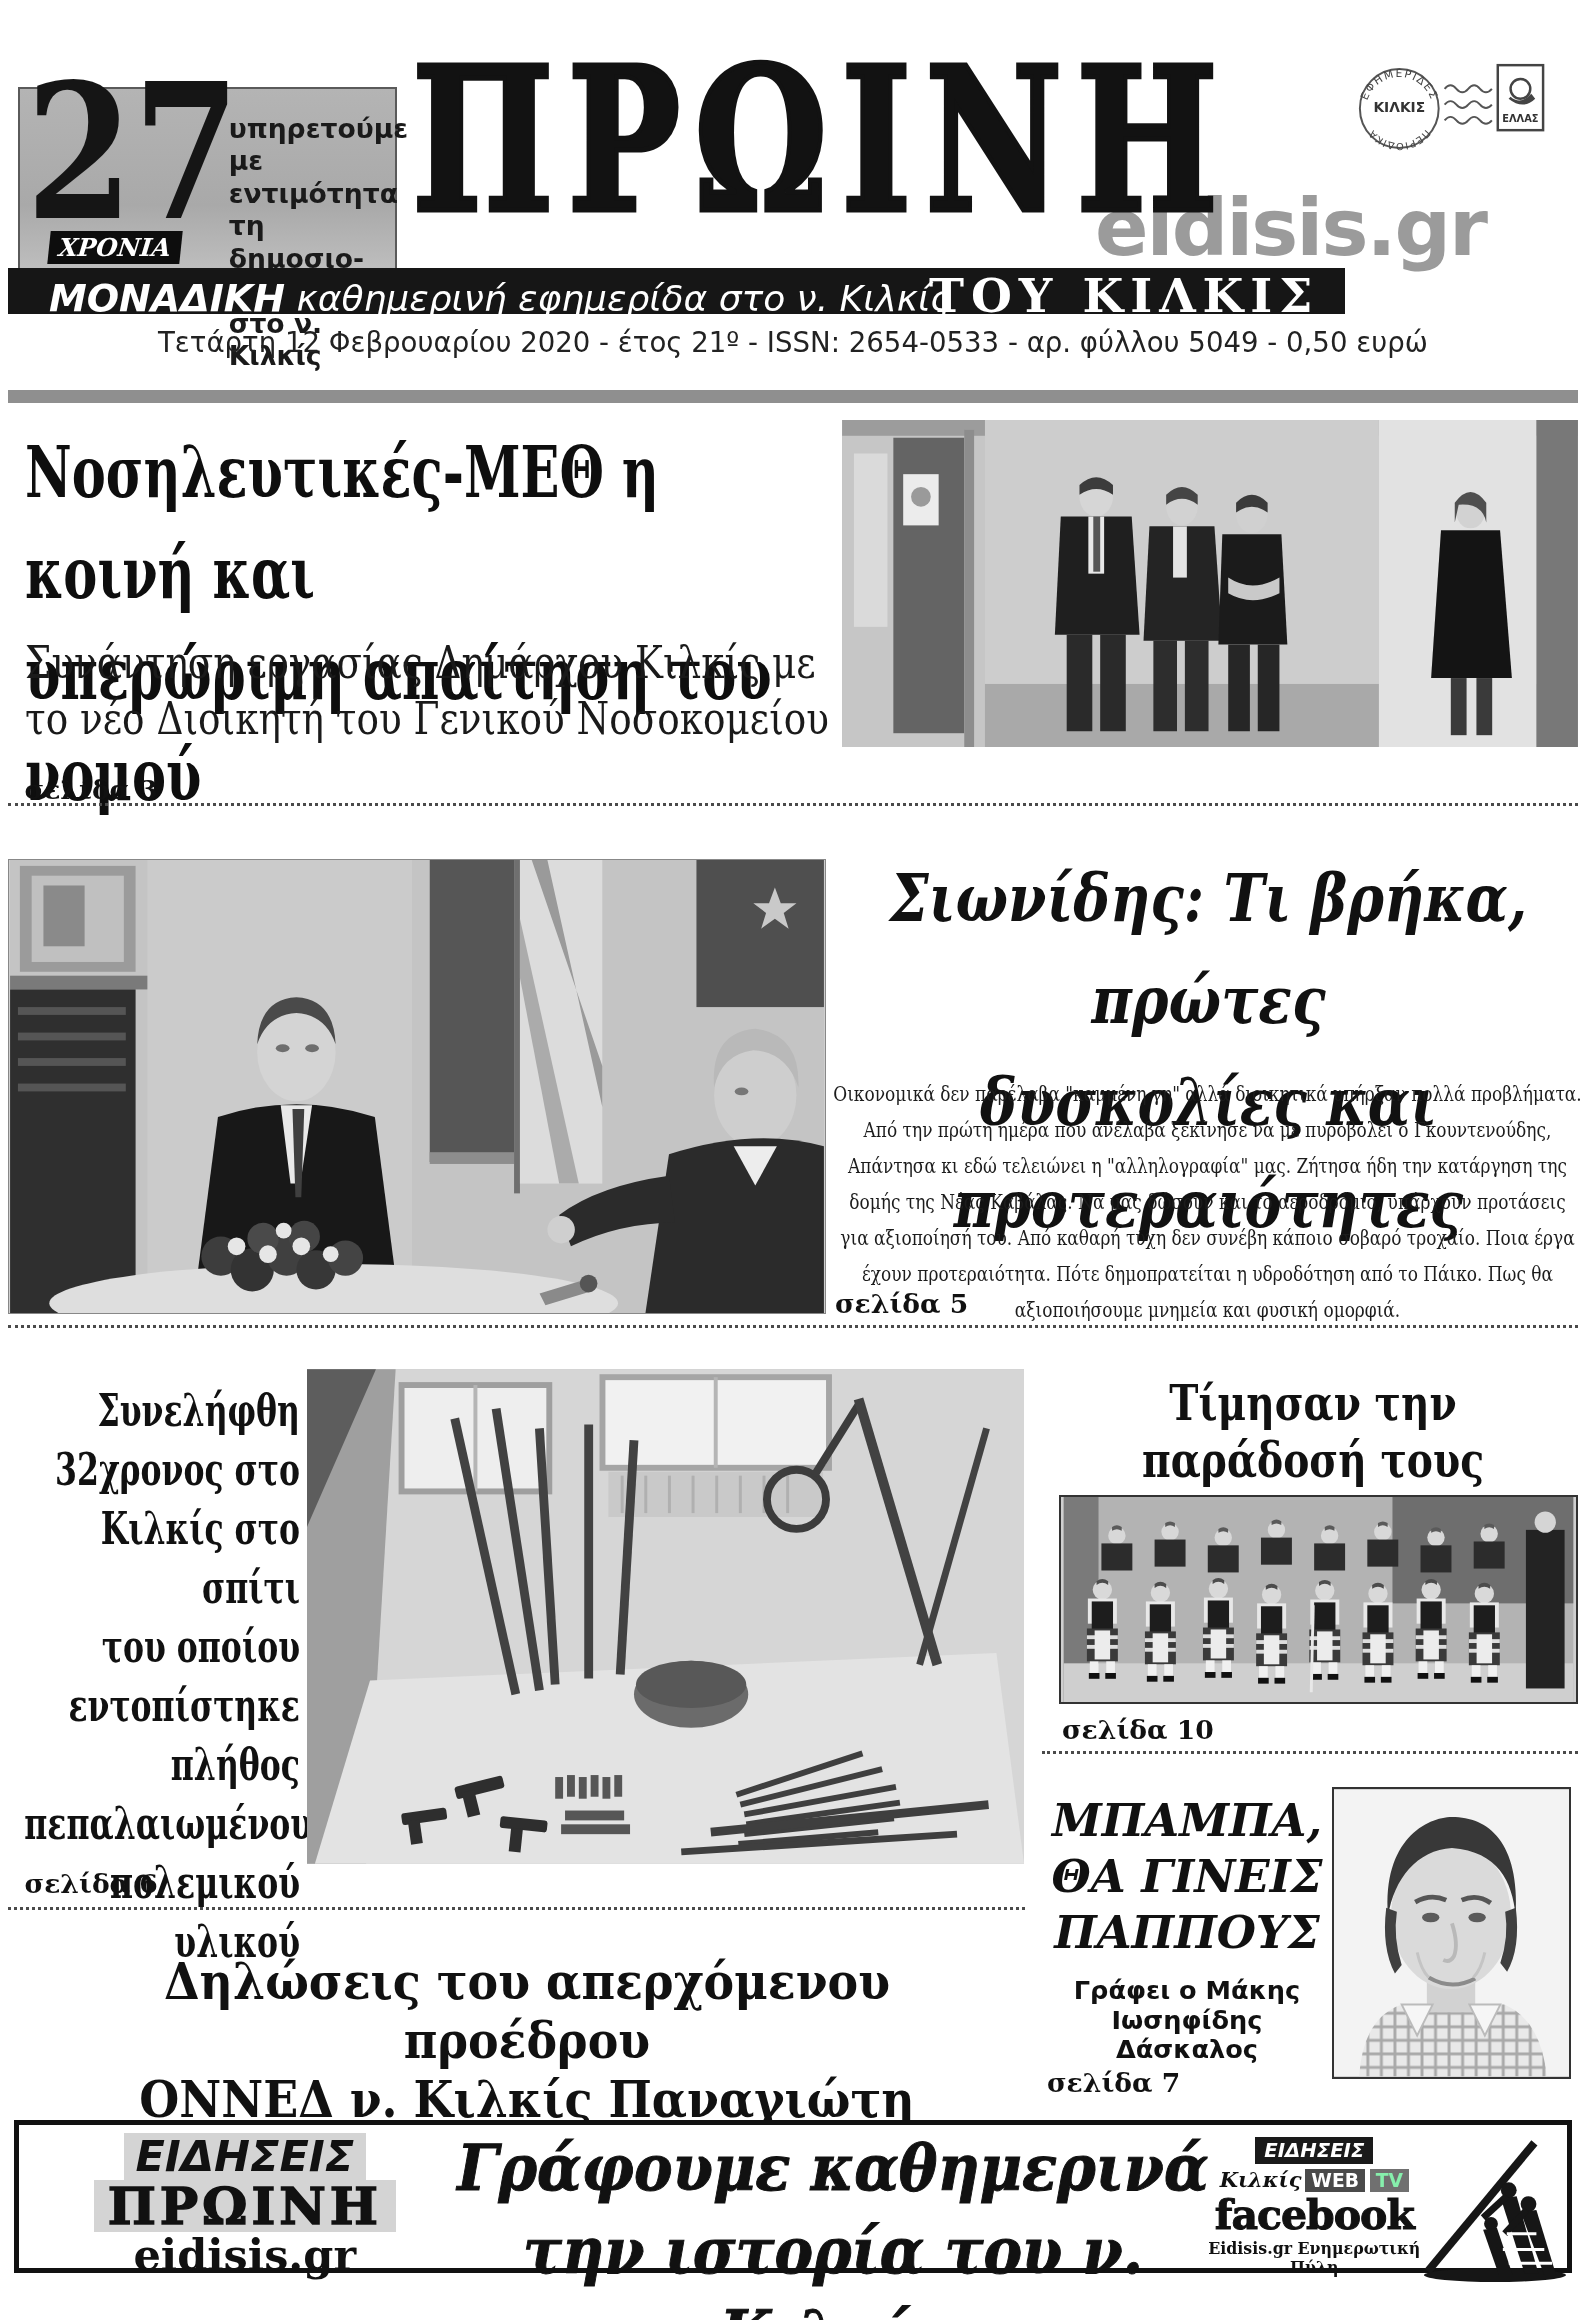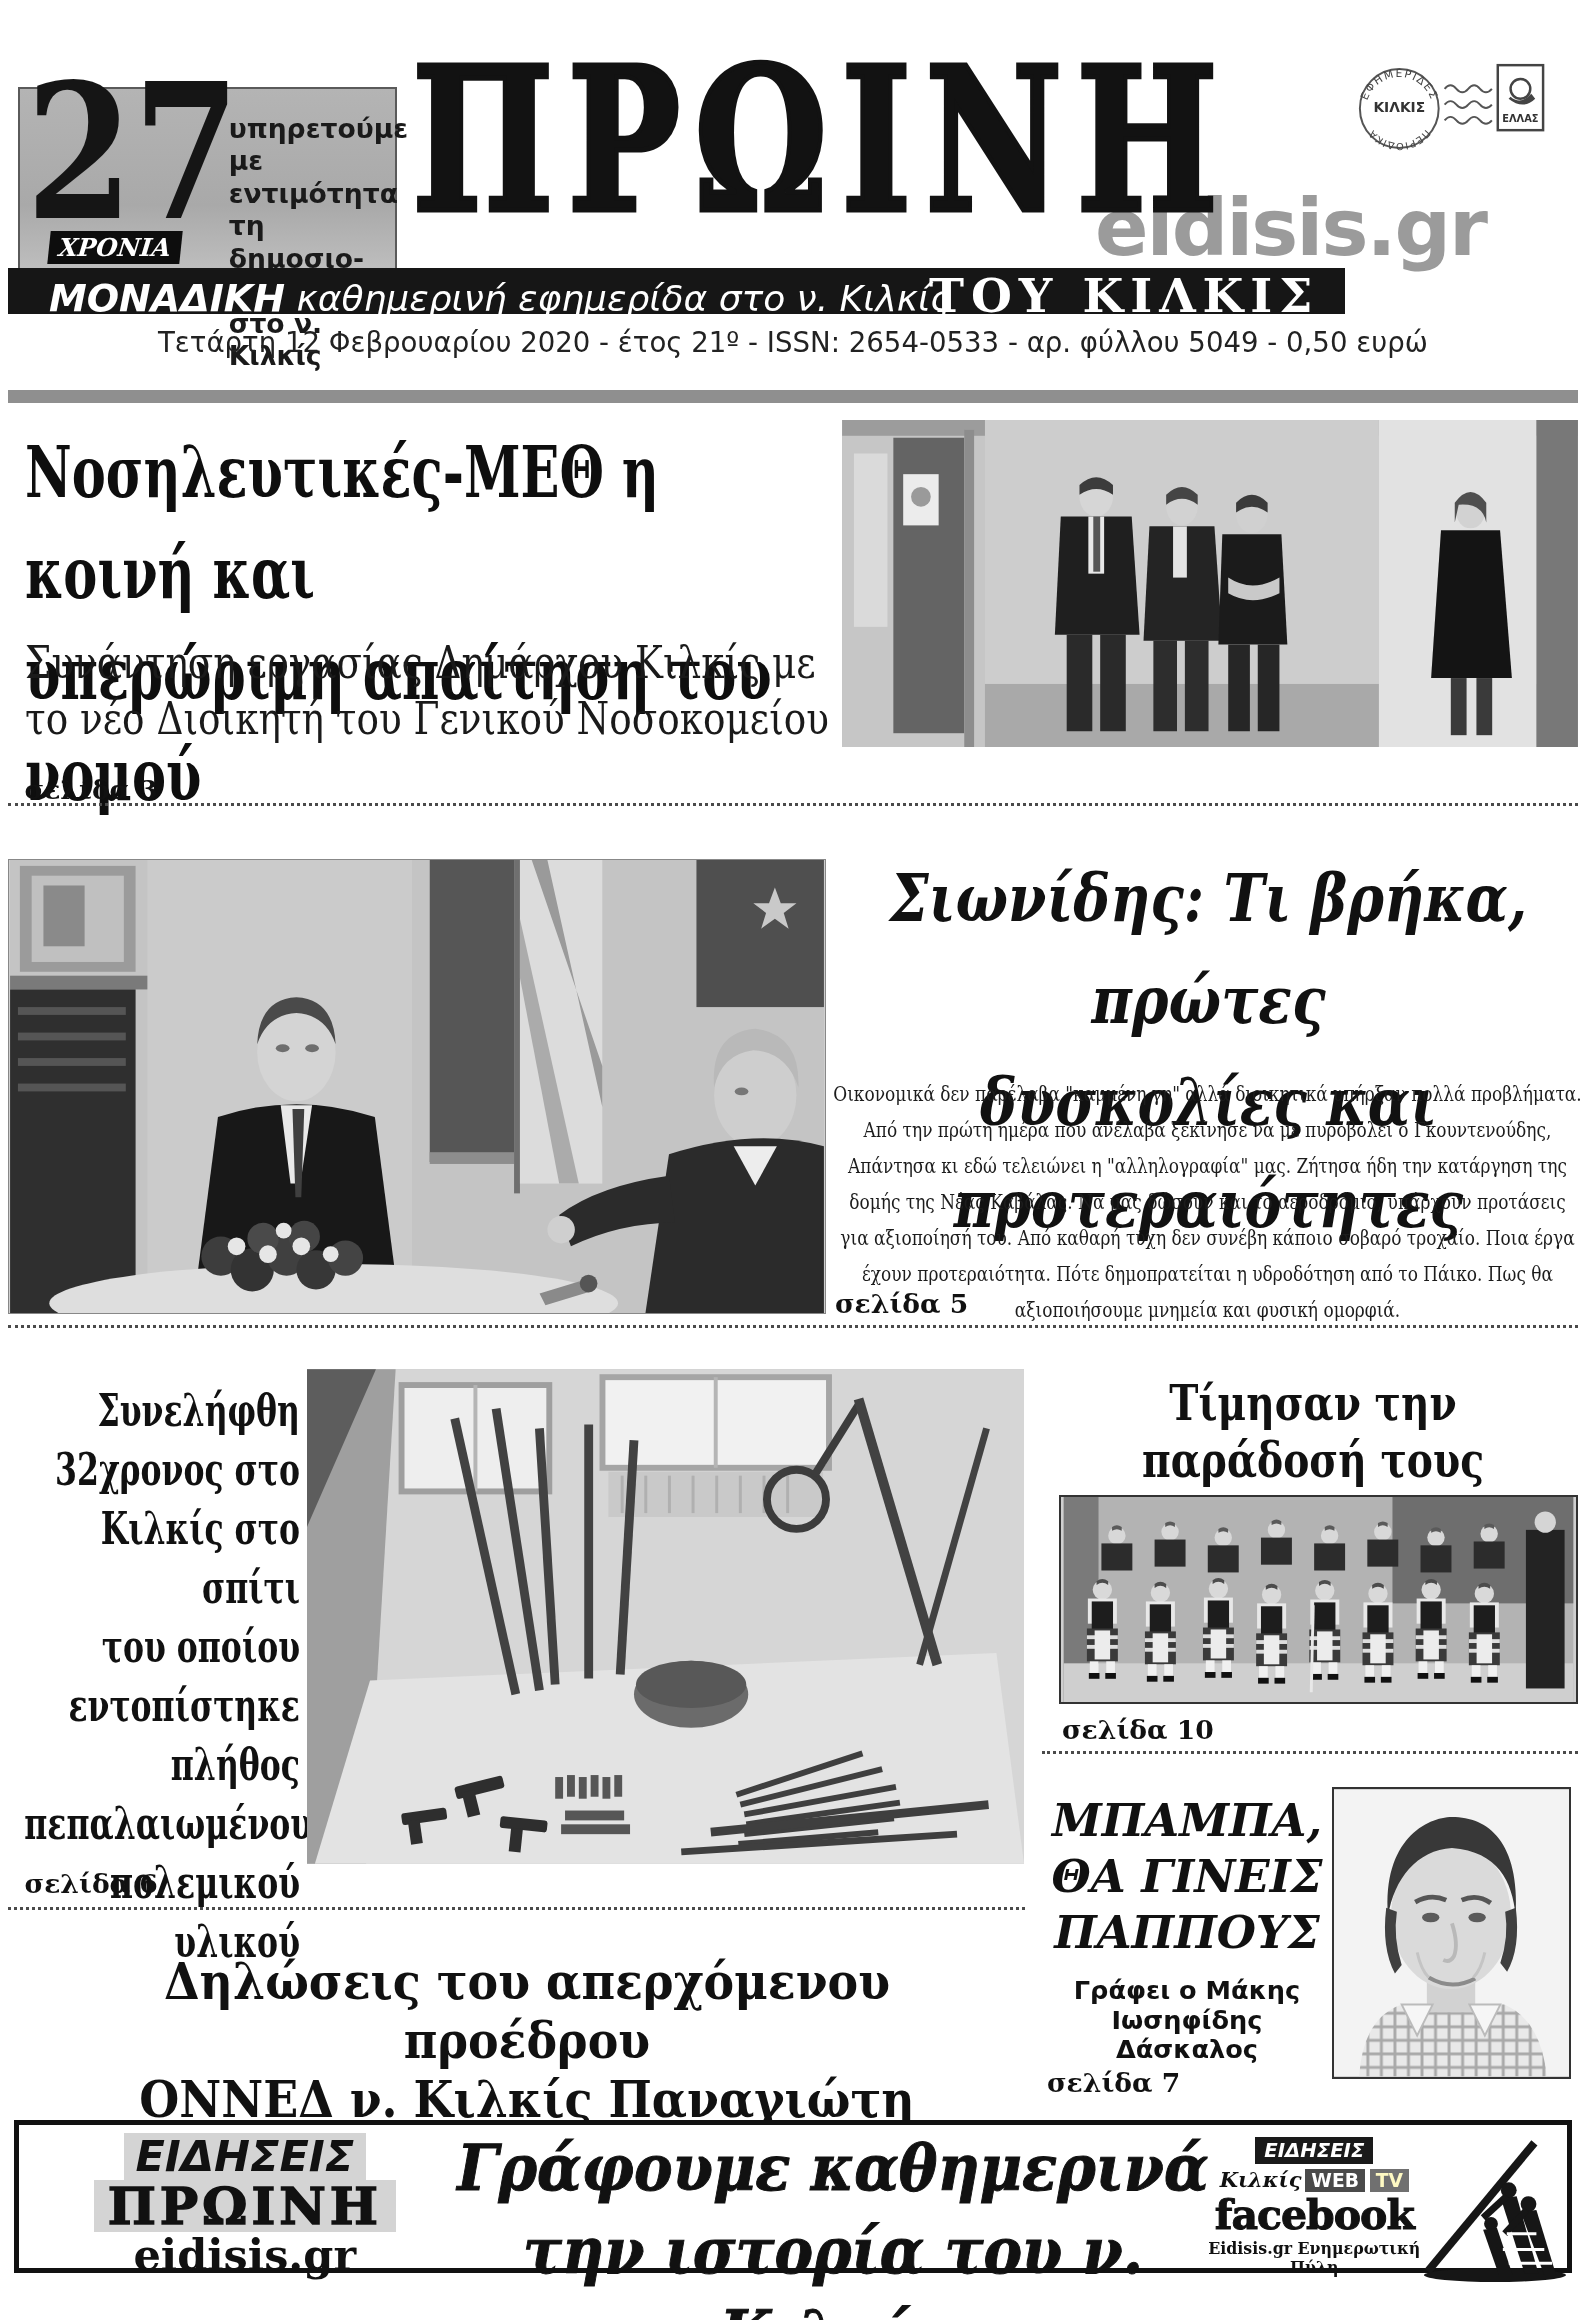--- a/index.html
+++ b/index.html
@@ -77,21 +77,21 @@
   .f-l3 { font-weight:bold; font-size:43px; line-height:1.1; }
   .f-slogan { position:absolute; left:405px; top:2px; width:818px; text-align:center; font-style:italic;
           font-weight:bold; font-size:63px; line-height:83px; transform:scaleX(.92);
           transform-origin:center top; white-space:pre-line; -webkit-text-stroke:1px #111; }
   .f-right { position:absolute; left:1187px; top:11.8px; width:217px; text-align:center; }
   .wtv-news { display:inline-block; background:#1a1a1a; color:#fff; font-style:italic; font-weight:bold;
           font-size:19.7px; padding:2px 8.9px; font-family:"DejaVu Sans","Liberation Sans",sans-serif; }
   .wtv-city { font-style:italic; font-size:21px; font-weight:bold; margin-right:3.9px; }
   .wtv-web { display:inline-block; background:#4a4a4a; color:#fff; font-weight:bold; font-size:18.7px; padding:1px 5.9px;
           font-family:"DejaVu Sans","Liberation Sans",sans-serif; }
-  .wtv-tv  { display:inline-block; background:#707070; color:#fef9c3; font-weight:bold; font-size:18.7px; padding:1px 5.9px;
+  .wtv-tv  { display:inline-block; background:#707070; color:#86efac; font-weight:bold; font-size:18.7px; padding:1px 5.9px;
           font-family:"DejaVu Sans","Liberation Sans",sans-serif; }
   .fb { font-weight:bold; font-size:41px; letter-spacing:-1px; line-height:1.15; -webkit-text-stroke:1px #111; }
   .portal { font-weight:bold; font-size:15.8px; }
 </style>
 </head>
 <body>
 
 <div class="page">
 
   <div class="abs badge">

